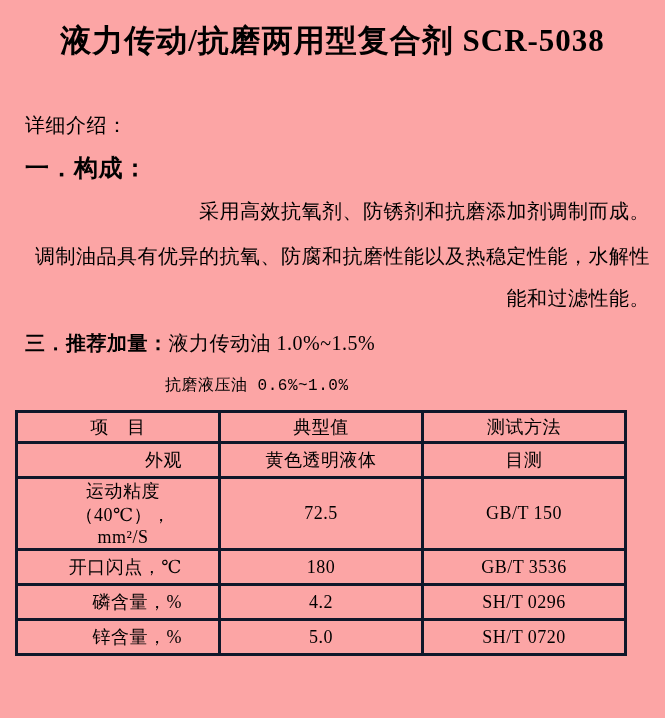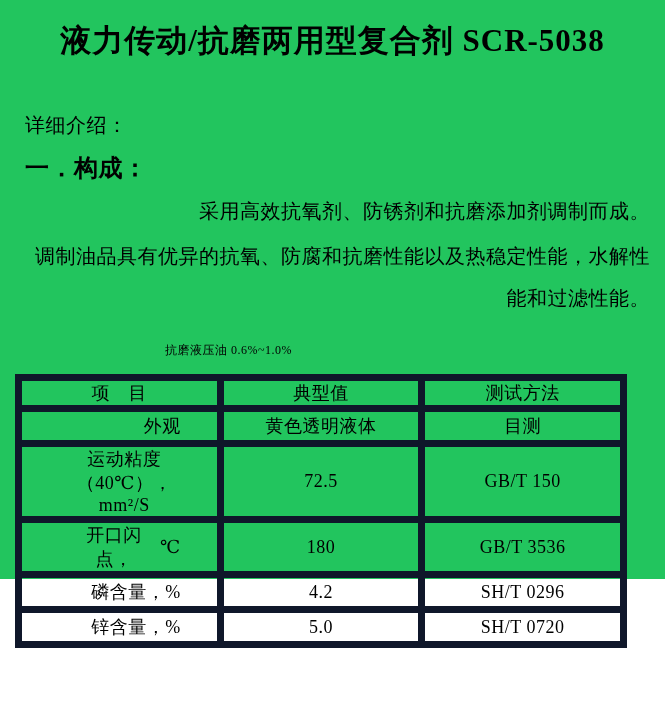--- a/index.html
+++ b/index.html
@@ -6,23 +6,23 @@
   html, body {
     width: 665px;
     height: 718px;
     background: #ffffff;
     color: #000000;
     font-family: "Liberation Serif", "DejaVu Serif", serif;
     overflow: hidden;
   }
   .page {
     width: 665px;
-    height: 579px;
+    height: 718px;
     padding: 0 15px;
-    background: #22c55e;
+    background: #fca5a5;
   }
   .doc-title {
     padding-top: 22px;
     font-size: 31px;
     line-height: 38px;
     font-weight: bold;
     text-align: center;
     letter-spacing: 1px;
     white-space: nowrap;
   }
@@ -62,35 +62,36 @@
     letter-spacing: 0.5px;
   }
   .dosage-row .dosage-head {
     font-weight: bold;
   }
   .dosage-row .dosage-value {
     font-weight: normal;
   }
   .dosage-line2 {
     margin: 19px 0 0 150px;
-    font-size: 12px;
-    line-height: 24px;
-    font-weight: normal;
-    letter-spacing: 0.5px;
+    font-size: 16px;
+    line-height: 24px;
+    font-weight: normal;
+    letter-spacing: 0.5px;
+    font-family: Liberation Mono, monospace;
   }
   table.spec-table {
     margin-top: 12px;
     width: 612px;
     border-collapse: collapse;
     table-layout: fixed;
     font-size: 18px;
     letter-spacing: 0.5px;
   }
   table.spec-table td, table.spec-table th {
-    border: 7px solid #0f172a;
+    border: 3px solid #0f172a;
     font-weight: normal;
     text-align: center;
     vertical-align: middle;
     padding: 0;
   }
   table.spec-table col { width: 33.33%; }
   table.spec-table tr { height: 35px; }
   table.spec-table tr.head-row { height: 31px; }
   td.cell-item {
     text-align: left;
@@ -115,20 +116,23 @@
 
   <p class="intro-label">详细介绍：</p>
 
   <h2 class="sec-heading composition">一．构成：</h2>
 
   <p class="body-text">采用高效抗氧剂、防锈剂和抗磨添加剂调制而成。</p>
 
 
   <p class="body-text wrap2">调制油品具有优异的抗氧、防腐和抗磨性能以及热稳定性能，水解性能和过滤性能。</p>
 
+  <p class="dosage-row">
+    <span class="dosage-head">三．推荐加量：</span><span class="dosage-value">液力传动油 1.0%~1.5%</span>
+  </p>
 
   <p class="dosage-line2">抗磨液压油  0.6%~1.0%</p>
 
 
   <table class="spec-table">
     <colgroup>
         <col>
         <col>
         <col>
       </colgroup>

